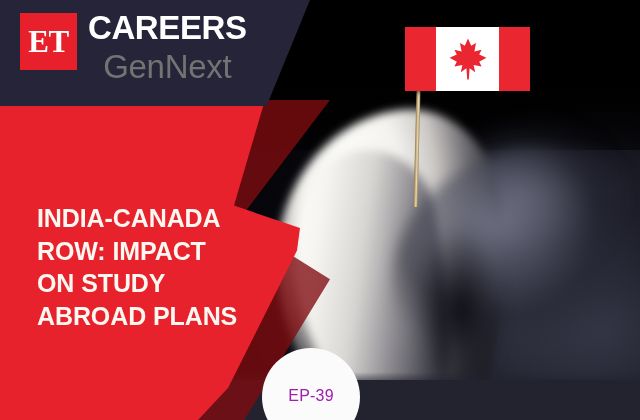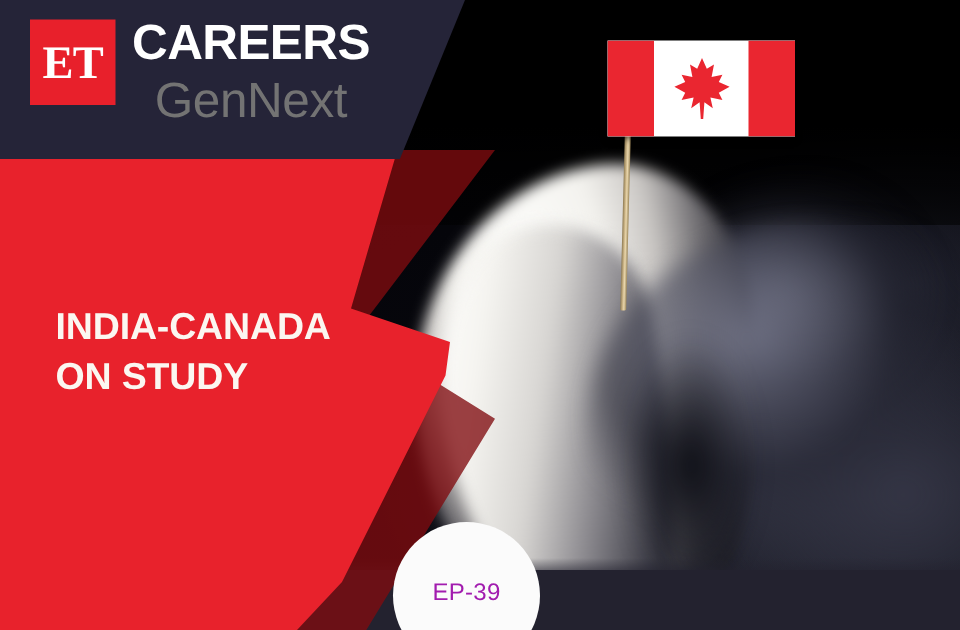--- a/index.html
+++ b/index.html
@@ -221,20 +221,22 @@
       <span>ET</span>
     </div>
     <div class="brand">
       <div class="careers">CAREERS</div>
       <div class="gennext">GenNext</div>
     </div>
   </div>
 
   <div class="title">
     <div>INDIA-CANADA</div>
+    <div>ROW: IMPACT</div>
     <div>ON STUDY</div>
+    <div>ABROAD PLANS</div>
   </div>
 
   <div class="ep-badge">
     <span>EP-39</span>
   </div>
 
 </div>
 
 </body></html>

